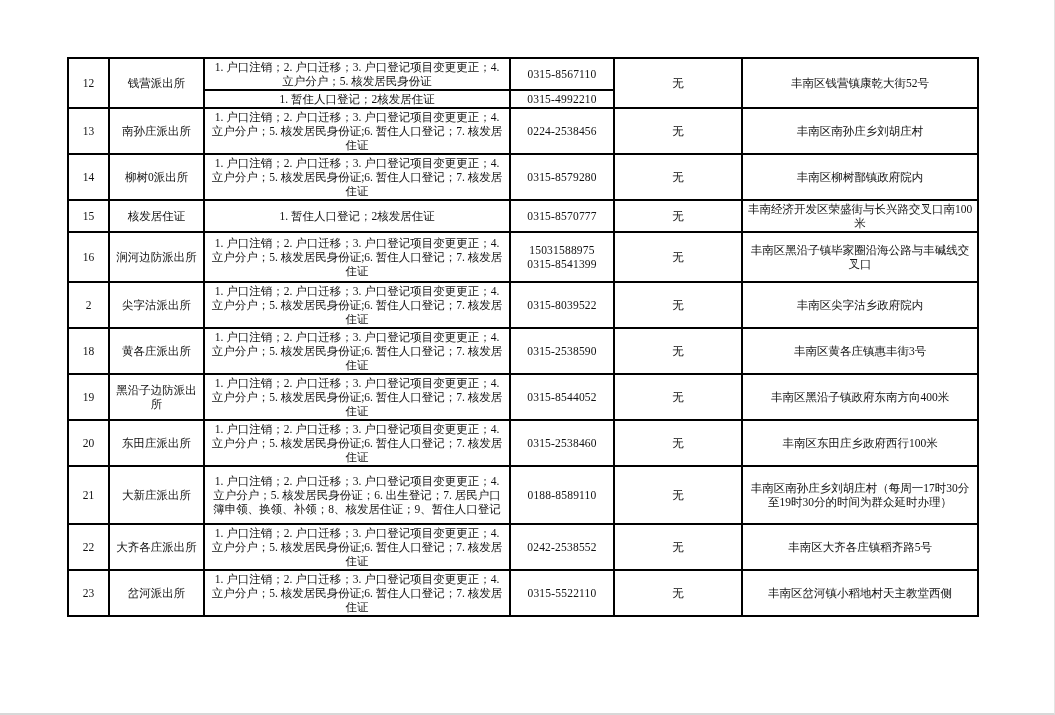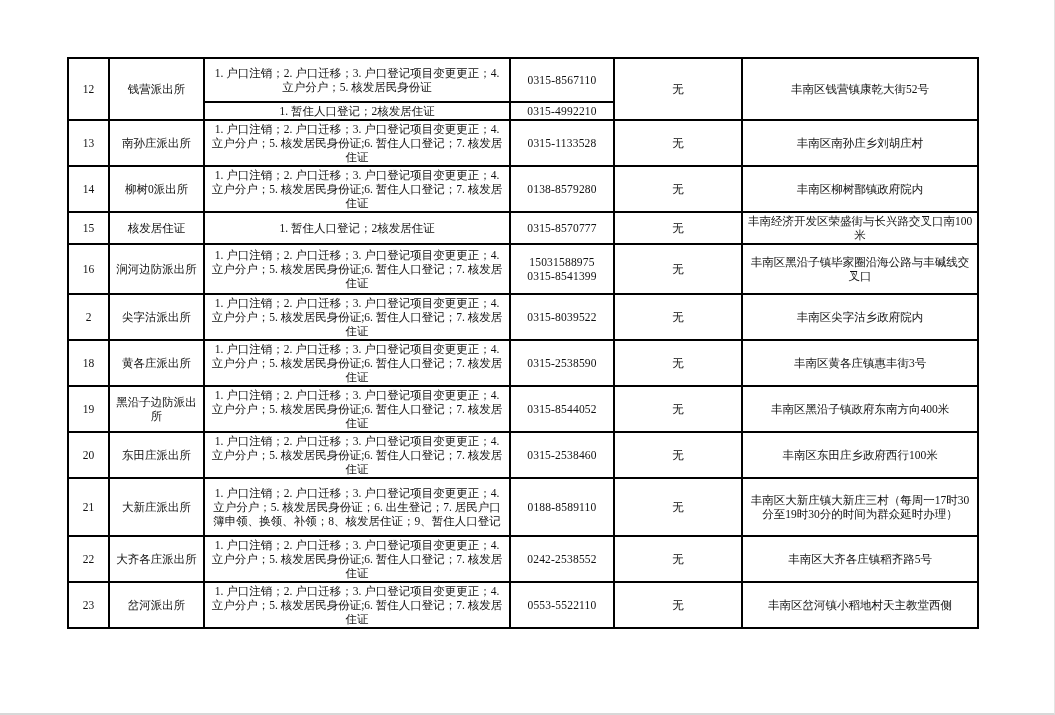--- a/index.html
+++ b/index.html
@@ -53,44 +53,44 @@
         <col class="c-svc">
         <col class="c-tel">
         <col class="c-none">
         <col class="c-addr">
     </colgroup>
     <tbody>
 
       <tr>
         <td rowspan="2">12</td>
         <td rowspan="2">钱营派出所</td>
-        <td style="height:44px">1. 户口注销；2. 户口迁移；3. 户口登记项目变更更正；4. 立户分户；5. 核发居民身份证</td>
+        <td style="height:32px">1. 户口注销；2. 户口迁移；3. 户口登记项目变更更正；4. 立户分户；5. 核发居民身份证</td>
         <td class="phone">0315-8567110</td>
         <td rowspan="2">无</td>
         <td rowspan="2">丰南区钱营镇康乾大街52号</td>
       </tr>
       <tr>
         <td style="height:15px">1. 暂住人口登记；2核发居住证</td>
         <td class="phone">0315-4992210</td>
       </tr>
 
       <tr>
         <td>13</td>
         <td>南孙庄派出所</td>
         <td style="height:42px">1. 户口注销；2. 户口迁移；3. 户口登记项目变更更正；4. 立户分户；5. 核发居民身份证;6. 暂住人口登记；7. 核发居住证</td>
-        <td class="phone">0315-1133528</td>
+        <td class="phone">0224-2538456</td>
         <td>无</td>
         <td>丰南区南孙庄乡刘胡庄村</td>
       </tr>
 
       <tr>
         <td>14</td>
         <td>柳树0派出所</td>
         <td style="height:44px">1. 户口注销；2. 户口迁移；3. 户口登记项目变更更正；4. 立户分户；5. 核发居民身份证;6. 暂住人口登记；7. 核发居住证</td>
-        <td class="phone">0138-8579280</td>
+        <td class="phone">0315-8579280</td>
         <td>无</td>
         <td>丰南区柳树鄑镇政府院内</td>
       </tr>
 
       <tr>
         <td>15</td>
         <td>核发居住证</td>
         <td style="height:24px">1. 暂住人口登记；2核发居住证</td>
         <td class="phone">0315-8570777</td>
         <td>无</td>
@@ -142,35 +142,35 @@
         <td>无</td>
         <td>丰南区东田庄乡政府西行100米</td>
       </tr>
 
       <tr>
         <td>21</td>
         <td>大新庄派出所</td>
         <td style="height:58px">1. 户口注销；2. 户口迁移；3. 户口登记项目变更更正；4. 立户分户；5. 核发居民身份证；6. 出生登记；7. 居民户口簿申领、换领、补领；8、核发居住证；9、暂住人口登记</td>
         <td class="phone">0188-8589110</td>
         <td>无</td>
-        <td>丰南区大新庄镇大新庄三村（每周一17时30分至19时30分的时间为群众延时办理）</td>
+        <td>丰南区南孙庄乡刘胡庄村（每周一17时30分至19时30分的时间为群众延时办理）</td>
       </tr>
 
       <tr>
         <td>22</td>
         <td>大齐各庄派出所</td>
         <td style="height:42px">1. 户口注销；2. 户口迁移；3. 户口登记项目变更更正；4. 立户分户；5. 核发居民身份证;6. 暂住人口登记；7. 核发居住证</td>
         <td class="phone">0242-2538552</td>
         <td>无</td>
         <td>丰南区大齐各庄镇稻齐路5号</td>
       </tr>
 
       <tr>
         <td>23</td>
         <td>岔河派出所</td>
         <td style="height:42px">1. 户口注销；2. 户口迁移；3. 户口登记项目变更更正；4. 立户分户；5. 核发居民身份证;6. 暂住人口登记；7. 核发居住证</td>
-        <td class="phone">0553-5522110</td>
+        <td class="phone">0315-5522110</td>
         <td>无</td>
         <td>丰南区岔河镇小稻地村天主教堂西侧</td>
       </tr>
     </tbody>
   </table>
 </div>
 
 </body></html>

